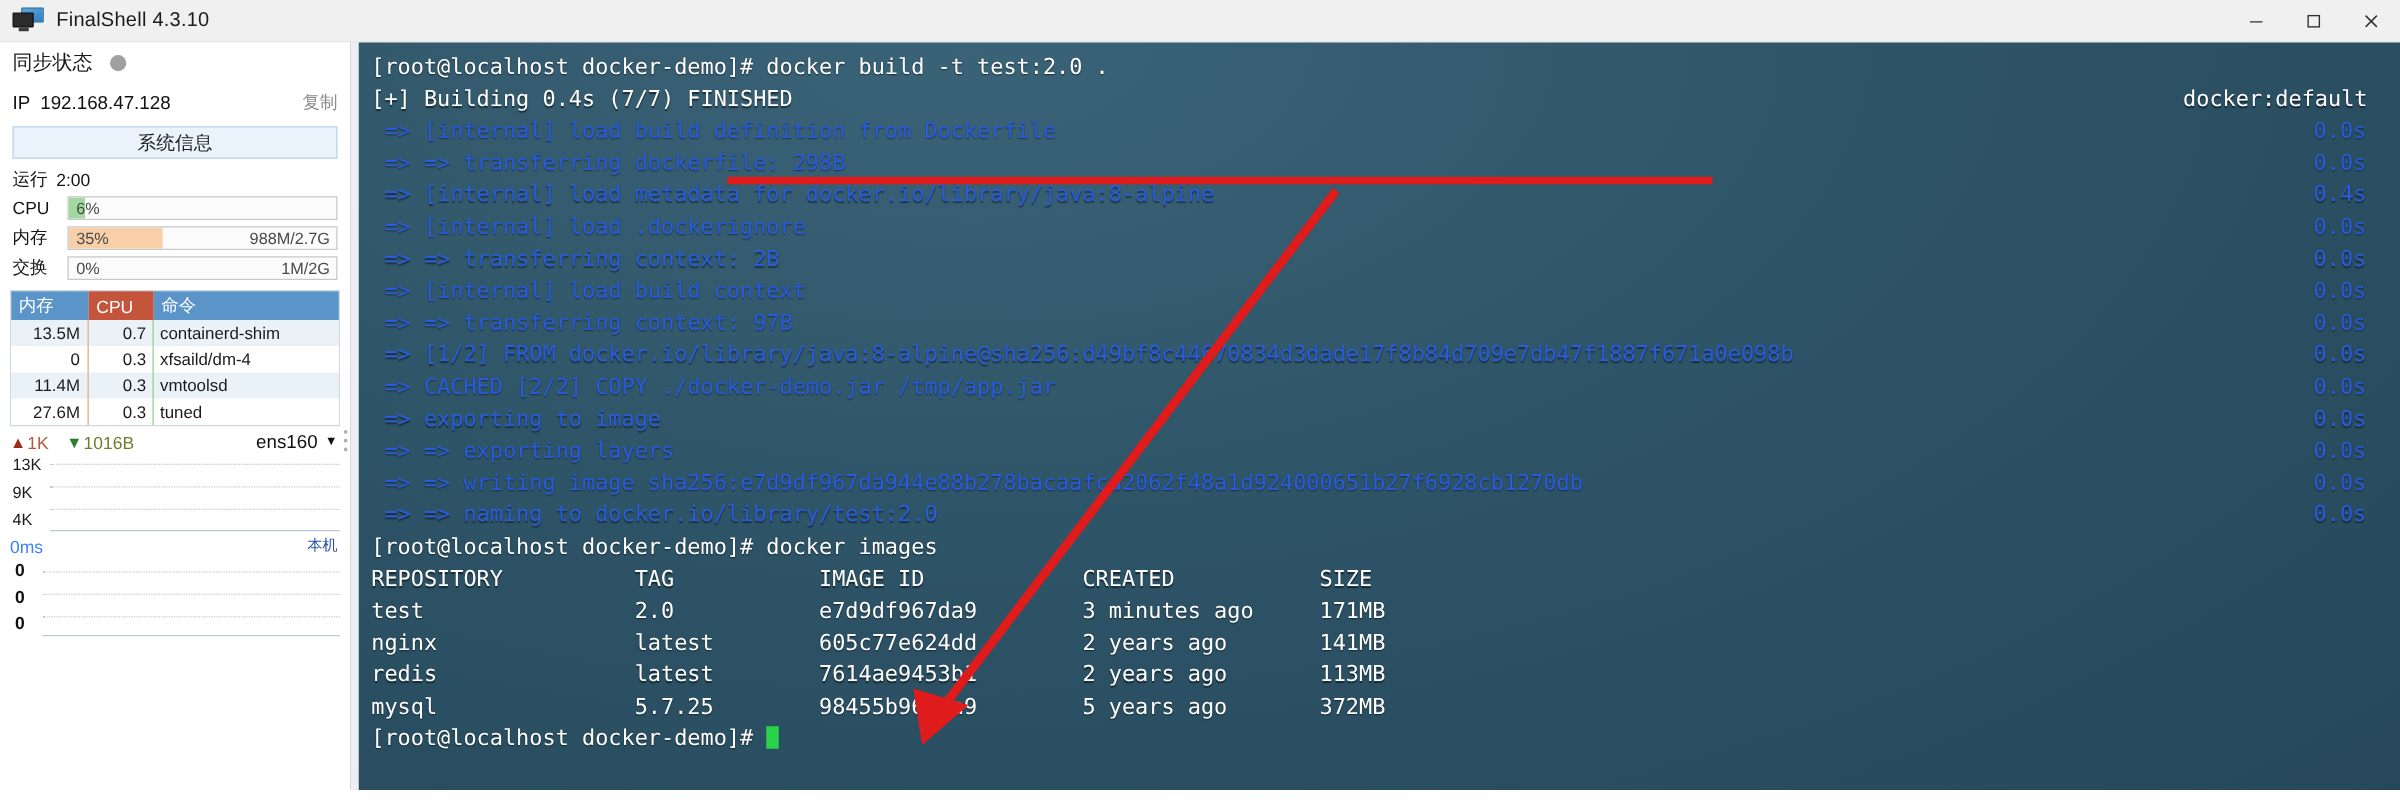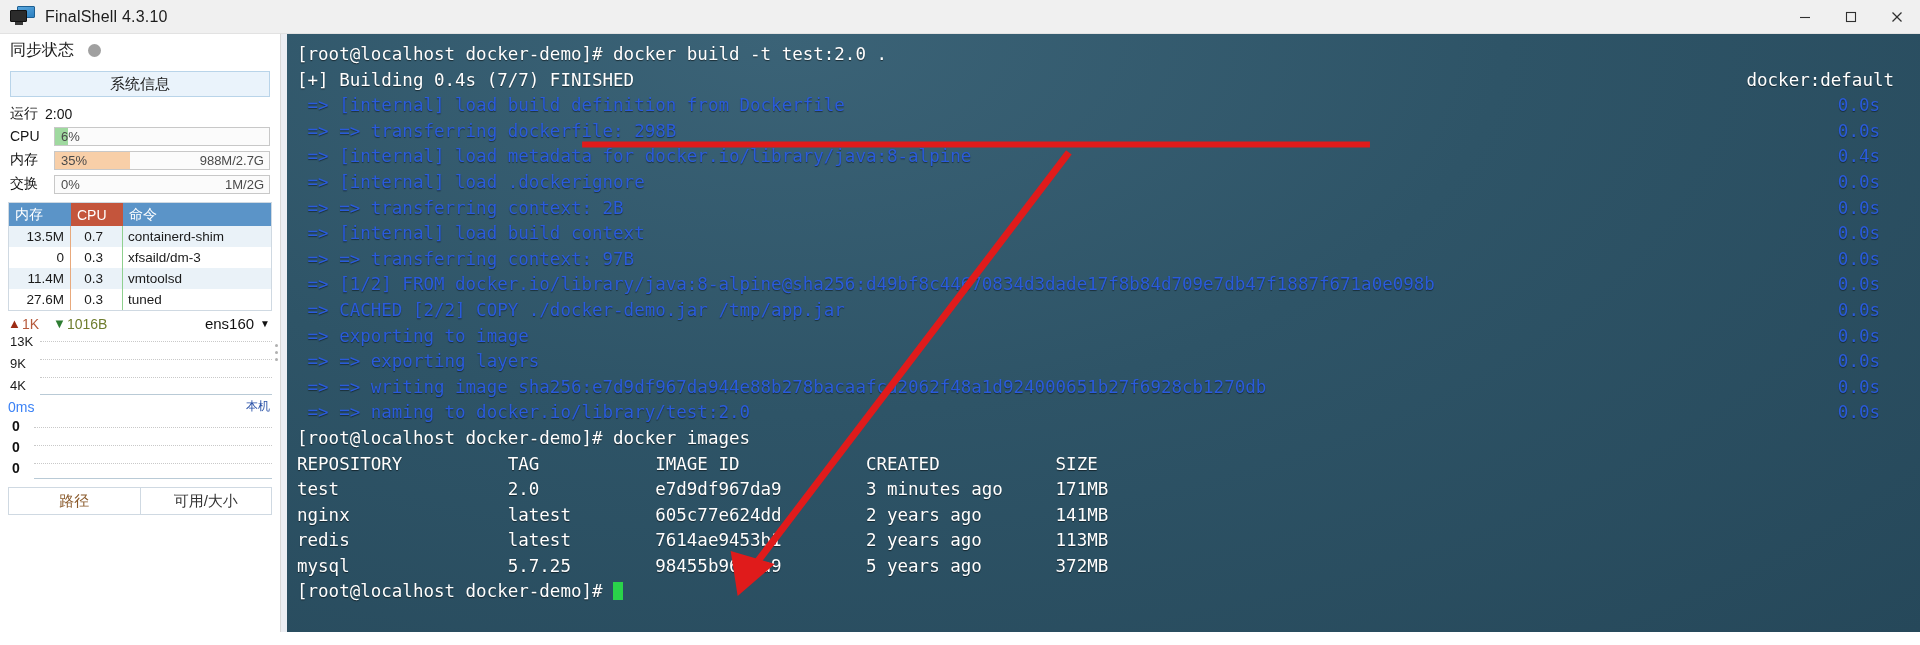--- a/index.html
+++ b/index.html
@@ -94,21 +94,21 @@
   .proc-head { display: flex; height: 23px; }
   .ph { display: flex; align-items: center; font-size: 14px; color: #ffffff; padding-left: 6px; }
   .ph.mem { width: 62px; background: #5b94c8; }
   .ph.cpu { width: 52px; background: #c4553c; }
   .ph.cmd { flex: 1; background: #5b94c8; }
   .proc-row { display: flex; height: 21px; font-size: 13.5px; color: #1a1a1a; }
   .proc-row:nth-child(odd) { background: #ffffff; }
   .proc-row:nth-child(even) { background: #eaf2f8; }
   .pc { display: flex; align-items: center; }
   .pc.mem { width: 62px; justify-content: flex-end; padding-right: 6px; border-right: 1px solid #e8a97c; }
-  .pc.cpu { width: 52px; justify-content: flex-end; padding-right: 19px; border-right: 1px solid #8fd08f; }
+  .pc.cpu { width: 52px; justify-content: flex-end; padding-right: 5px; border-right: 1px solid #8fd08f; }
   .pc.cmd { flex: 1; padding-left: 5px; }
 
   
   .net-head { display: flex; align-items: center; padding: 4px 10px 1px 8px; height: 22px; }
   .net-up, .net-down { display: flex; align-items: center; font-size: 14px; }
   .net-up { color: #b6593b; margin-right: 14px; }
   .net-down { color: #6f7d2e; }
   .arrow-gly { font-size: 13px; margin-right: 1px; }
   .net-up .arrow-gly { color: #9c2b14; }
   .net-down .arrow-gly { color: #2e7d32; }
@@ -182,21 +182,21 @@
     font-family: "DejaVu Sans Mono", "Liberation Mono", monospace;
     font-size: 17.5px;
     line-height: 25.6px;
     padding: 8px 0 0 10px;
     white-space: pre;
   }
   .tline { position: relative; height: 25.6px; }
   .seg-white { color: #ffffff; text-shadow: 0 1px 1px rgba(0,0,0,.55); }
   .seg-blue  { color: #2a5bdb; text-shadow: 0 1px 1px rgba(0,0,0,.45); }
   .time-col {
-    position: absolute; right: 40px; color: #2a5bdb;
+    position: absolute; right: 27px; color: #2a5bdb;
     text-shadow: 0 1px 1px rgba(0,0,0,.45);
   }
   .dockerdefault { position: absolute; right: 26px; color: #ffffff; text-shadow: 0 1px 1px rgba(0,0,0,.55); }
   .cursor-block { display: inline-block; width: 10px; height: 18px; background: #2ad24a; vertical-align: -3px; }
 
   
   .anno { position: absolute; inset: 0; pointer-events: none; }
 </style>
 </head>
 <body>
@@ -231,20 +231,26 @@
 
   <div class="body">
 
     <div class="sidebar">
 
       <div class="sb-row sync-row">
         <span class="sync-label">同步状态</span>
         <span class="sync-dot"></span>
       </div>
 
+      <div class="sb-row ip-row">
+        <span class="ip-left">
+          <span class="ip-key">IP</span><span>192.168.47.128</span>
+        </span>
+        <span class="copy-link">复制</span>
+      </div>
 
       <div class="sysinfo-btn">系统信息</div>
 
       <div class="txt-row">
         <span class="k">运行</span>
           <span>2:00</span>
       </div>
 
       <div class="gauge-row">
         <span class="gauge-name">CPU</span>
@@ -278,21 +284,21 @@
           <div class="ph cmd">命令</div>
         </div>
         <div class="proc-row">
           <div class="pc mem">13.5M</div>
           <div class="pc cpu">0.7</div>
           <div class="pc cmd">containerd-shim</div>
         </div>
         <div class="proc-row">
           <div class="pc mem">0</div>
           <div class="pc cpu">0.3</div>
-          <div class="pc cmd">xfsaild/dm-3</div>
+          <div class="pc cmd">xfsaild/dm-4</div>
         </div>
         <div class="proc-row">
           <div class="pc mem">11.4M</div>
           <div class="pc cpu">0.3</div>
           <div class="pc cmd">vmtoolsd</div>
         </div>
         <div class="proc-row">
           <div class="pc mem">27.6M</div>
           <div class="pc cpu">0.3</div>
           <div class="pc cmd">tuned</div>
@@ -492,24 +498,20 @@
           <span>0</span>
           <span>0</span>
         </div>
         <div class="ping-area">
           <div class="gl" style="top:12px"></div>
             <div class="gl" style="top:30px"></div>
             <div class="gl" style="top:48px"></div>
         </div>
       </div>
 
-      <div class="path-bar">
-        <div class="path-cell">路径</div>
-        <div class="path-cell">可用/大小</div>
-      </div>
 
       <div class="sb-scroll">
         <div class="sb-dots" style="padding-top:60px">
             <i></i>
             <i></i>
             <i></i>
           </div>
       </div>
     </div>
 

